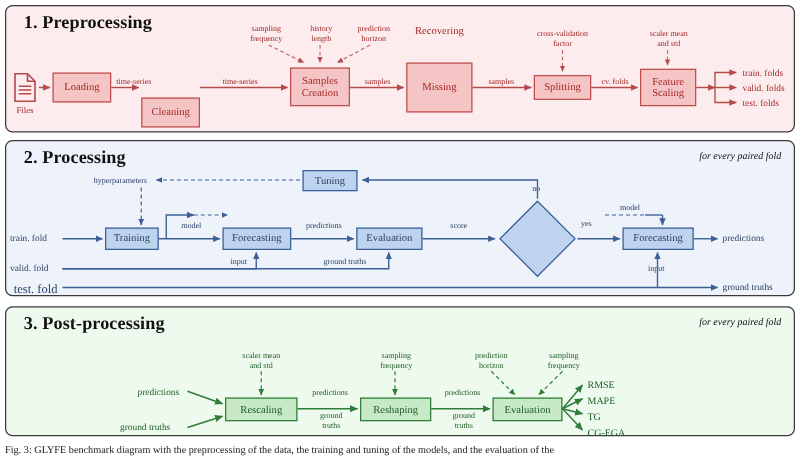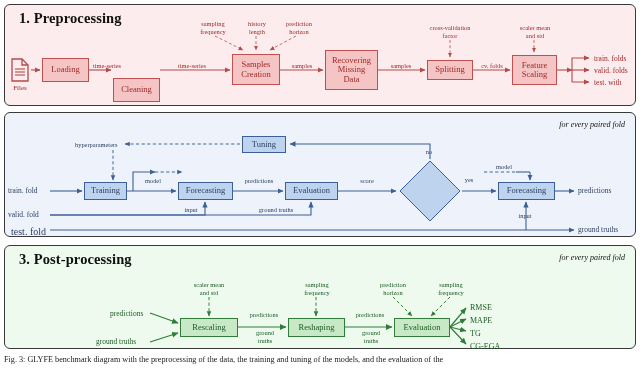--- a/index.html
+++ b/index.html
@@ -54,21 +54,21 @@
   <div class="node red" style="left:42px;top:58px;width:47px;height:24px;">
     <span style="font-size:8.5px">Loading</span>
   </div>
   <div class="node red" style="left:113px;top:58px;width:47px;height:24px;margin-top:20px;">
     <span style="font-size:8.5px">Cleaning</span>
   </div>
   <div class="node red" style="left:232px;top:54px;width:48px;height:31px;flex-direction:column;">
     <span style="font-size:8.5px">Samples</span>
     <span style="font-size:8.5px">Creation</span>
   </div>
-  <div class="node red" style="left:325px;top:50px;width:53px;height:40px;flex-direction:column;">
+  <div class="node red" style="left:325px;top:50px;width:53px;height:40px;flex-direction:column;gap:36px;">
     <span style="font-size:8.5px">Recovering</span>
     <span style="font-size:8.5px">Missing</span>
     <span style="font-size:8.5px">Data</span>
   </div>
   <div class="node red" style="left:427px;top:60px;width:46px;height:20px;">
     <span style="font-size:8.5px">Splitting</span>
   </div>
   <div class="node red" style="left:512px;top:55px;width:45px;height:30px;flex-direction:column;">
     <span style="font-size:8.5px">Feature</span>
     <span style="font-size:8.5px">Scaling</span>
@@ -96,23 +96,24 @@
     <div>cross-validation</div>
     <div>factor</div>
   </div>
   <div class="lbl red" style="left:506px;top:24px;width:58px;">
     <div>scaler mean</div>
     <div>and std</div>
   </div>
 
   <div class="lbl red l" style="left:594px;top:55px;font-size:7.5px">train. folds</div>
   <div class="lbl red l" style="left:594px;top:67px;font-size:7.5px">valid. folds</div>
-  <div class="lbl red l" style="left:594px;top:79px;font-size:7.5px">test. with</div>
+  <div class="lbl red l" style="left:594px;top:79px;font-size:7.5px">test. folds</div>
 
   <div class="panel p2 blue">
+    <div class="sec-title">2. Processing</div>
     <div class="sec-note">for every paired fold</div>
   </div>
 
   <div class="node blue" style="left:242px;top:136px;width:44px;height:17px;">
     <span style="font-size:8.5px">Tuning</span>
   </div>
   <div class="node blue" style="left:84px;top:182px;width:43px;height:18px;">
     <span style="font-size:8.5px">Training</span>
   </div>
   <div class="node blue" style="left:178px;top:182px;width:55px;height:18px;">

